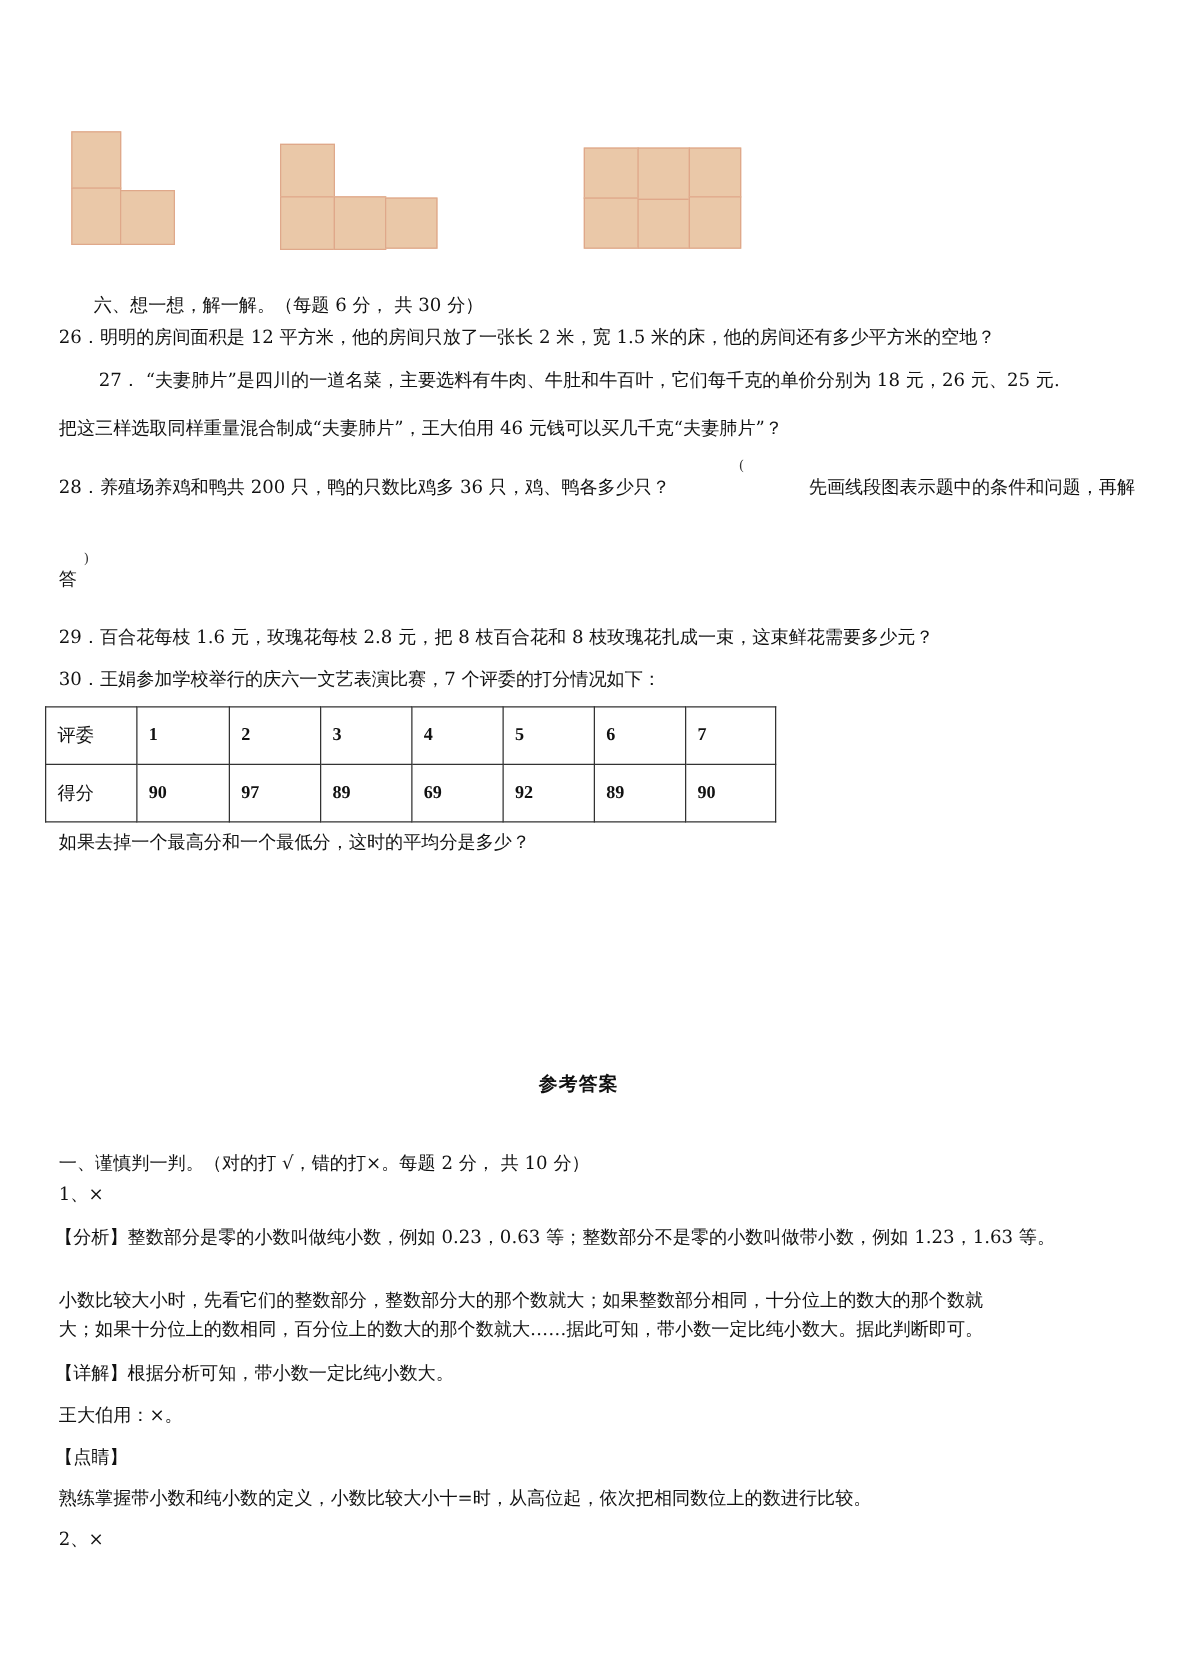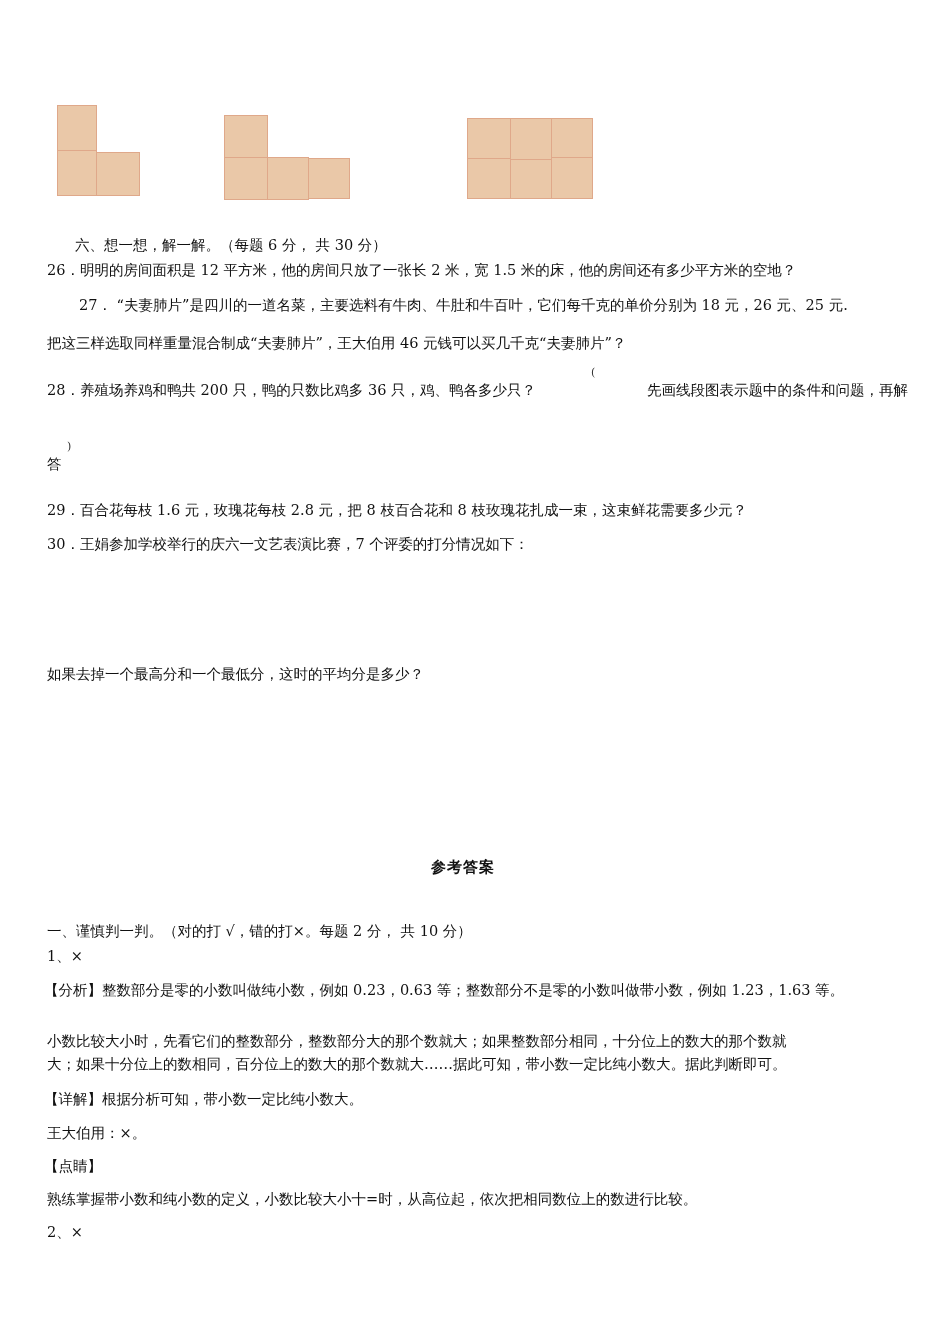--- a/index.html
+++ b/index.html
@@ -47,20 +47,40 @@
 <div class="abs t" style="left:47px;top:380px;">28．养殖场养鸡和鸭共 200 只，鸭的只数比鸡多 36 只，鸡、鸭各多少只？</div>
 <div class="abs paren" style="left:591px;top:366px;">(</div>
 <div class="abs t" style="left:600px;top:380px;margin-left:47px;">先画线段图表示题中的条件和问题，再解</div>
 <div class="abs paren" style="left:67px;top:440px;">)</div>
 <div class="abs t" style="left:47px;top:454px;">答</div>
 <div class="abs t" style="left:47px;top:500px;">29．百合花每枝 1.6 元，玫瑰花每枝 2.8 元，把 8 枝百合花和 8 枝玫瑰花扎成一束，这束鲜花需要多少元？</div>
 <div class="abs t" style="left:47px;top:534px;">30．王娟参加学校举行的庆六一文艺表演比赛，7 个评委的打分情况如下：</div>
 
 <table class="scores">
   <tbody>
+      <tr>
+    <td style="width:73px;">评委</td>
+    <td class="num" style="width:74px;">1</td>
+    <td class="num" style="width:73px;">2</td>
+    <td class="num" style="width:73px;">3</td>
+    <td class="num" style="width:73px;">4</td>
+    <td class="num" style="width:73px;">5</td>
+    <td class="num" style="width:73px;">6</td>
+    <td class="num" style="width:72px;">7</td>
+  </tr>
+  <tr>
+    <td>得分</td>
+    <td class="num">90</td>
+    <td class="num">97</td>
+    <td class="num">89</td>
+    <td class="num">69</td>
+    <td class="num">92</td>
+    <td class="num">89</td>
+    <td class="num">90</td>
+  </tr>
 </tbody>
   </table>
 
 <div class="abs t" style="left:47px;top:664px;">如果去掉一个最高分和一个最低分，这时的平均分是多少？</div>
 
 <div class="abs title" style="left:431px;top:858px;">参考答案</div>
 <div class="abs t" style="left:47px;top:921px;">一、谨慎判一判。（对的打 √，错的打×。每题  2  分，  共  10  分）</div>
 <div class="abs t" style="left:47px;top:946px;">1、×</div>
 <div class="abs t" style="left:44px;top:980px;">【分析】整数部分是零的小数叫做纯小数，例如 0.23，0.63 等；整数部分不是零的小数叫做带小数，例如 1.23，1.63 等。</div>
 <div class="abs t" style="left:47px;top:1017px;margin-top:14px;">小数比较大小时，先看它们的整数部分，整数部分大的那个数就大；如果整数部分相同，十分位上的数大的那个数就</div>

